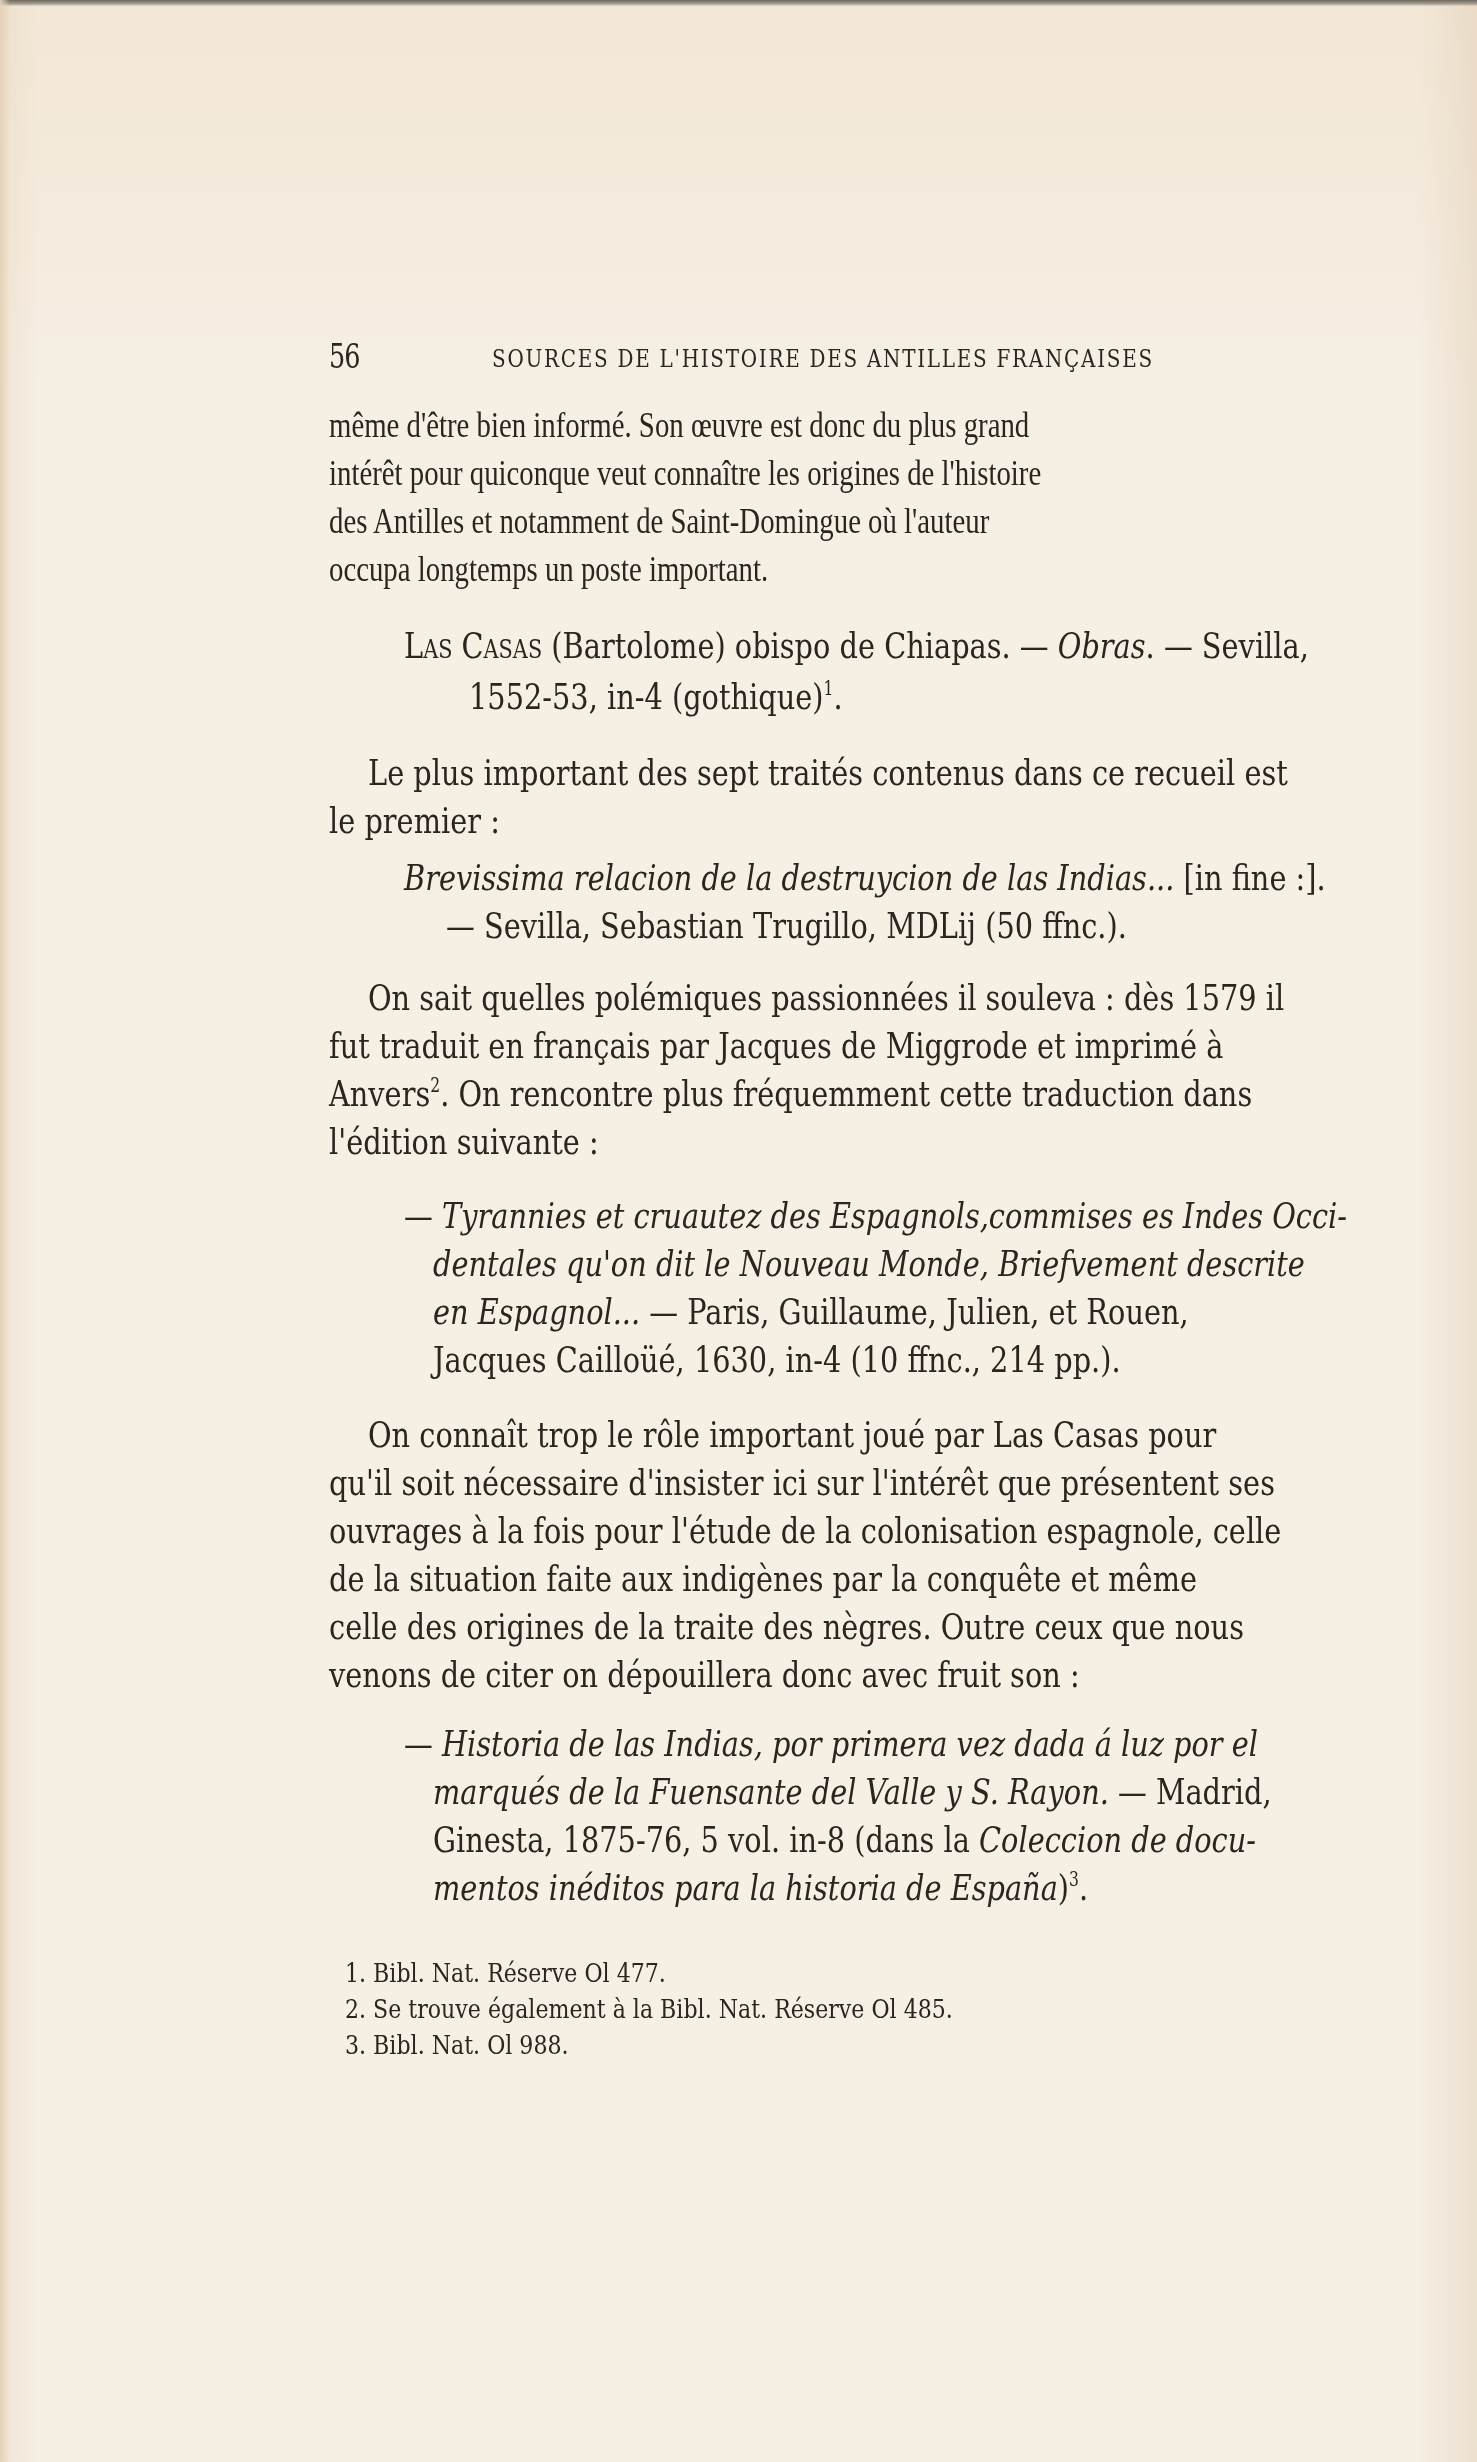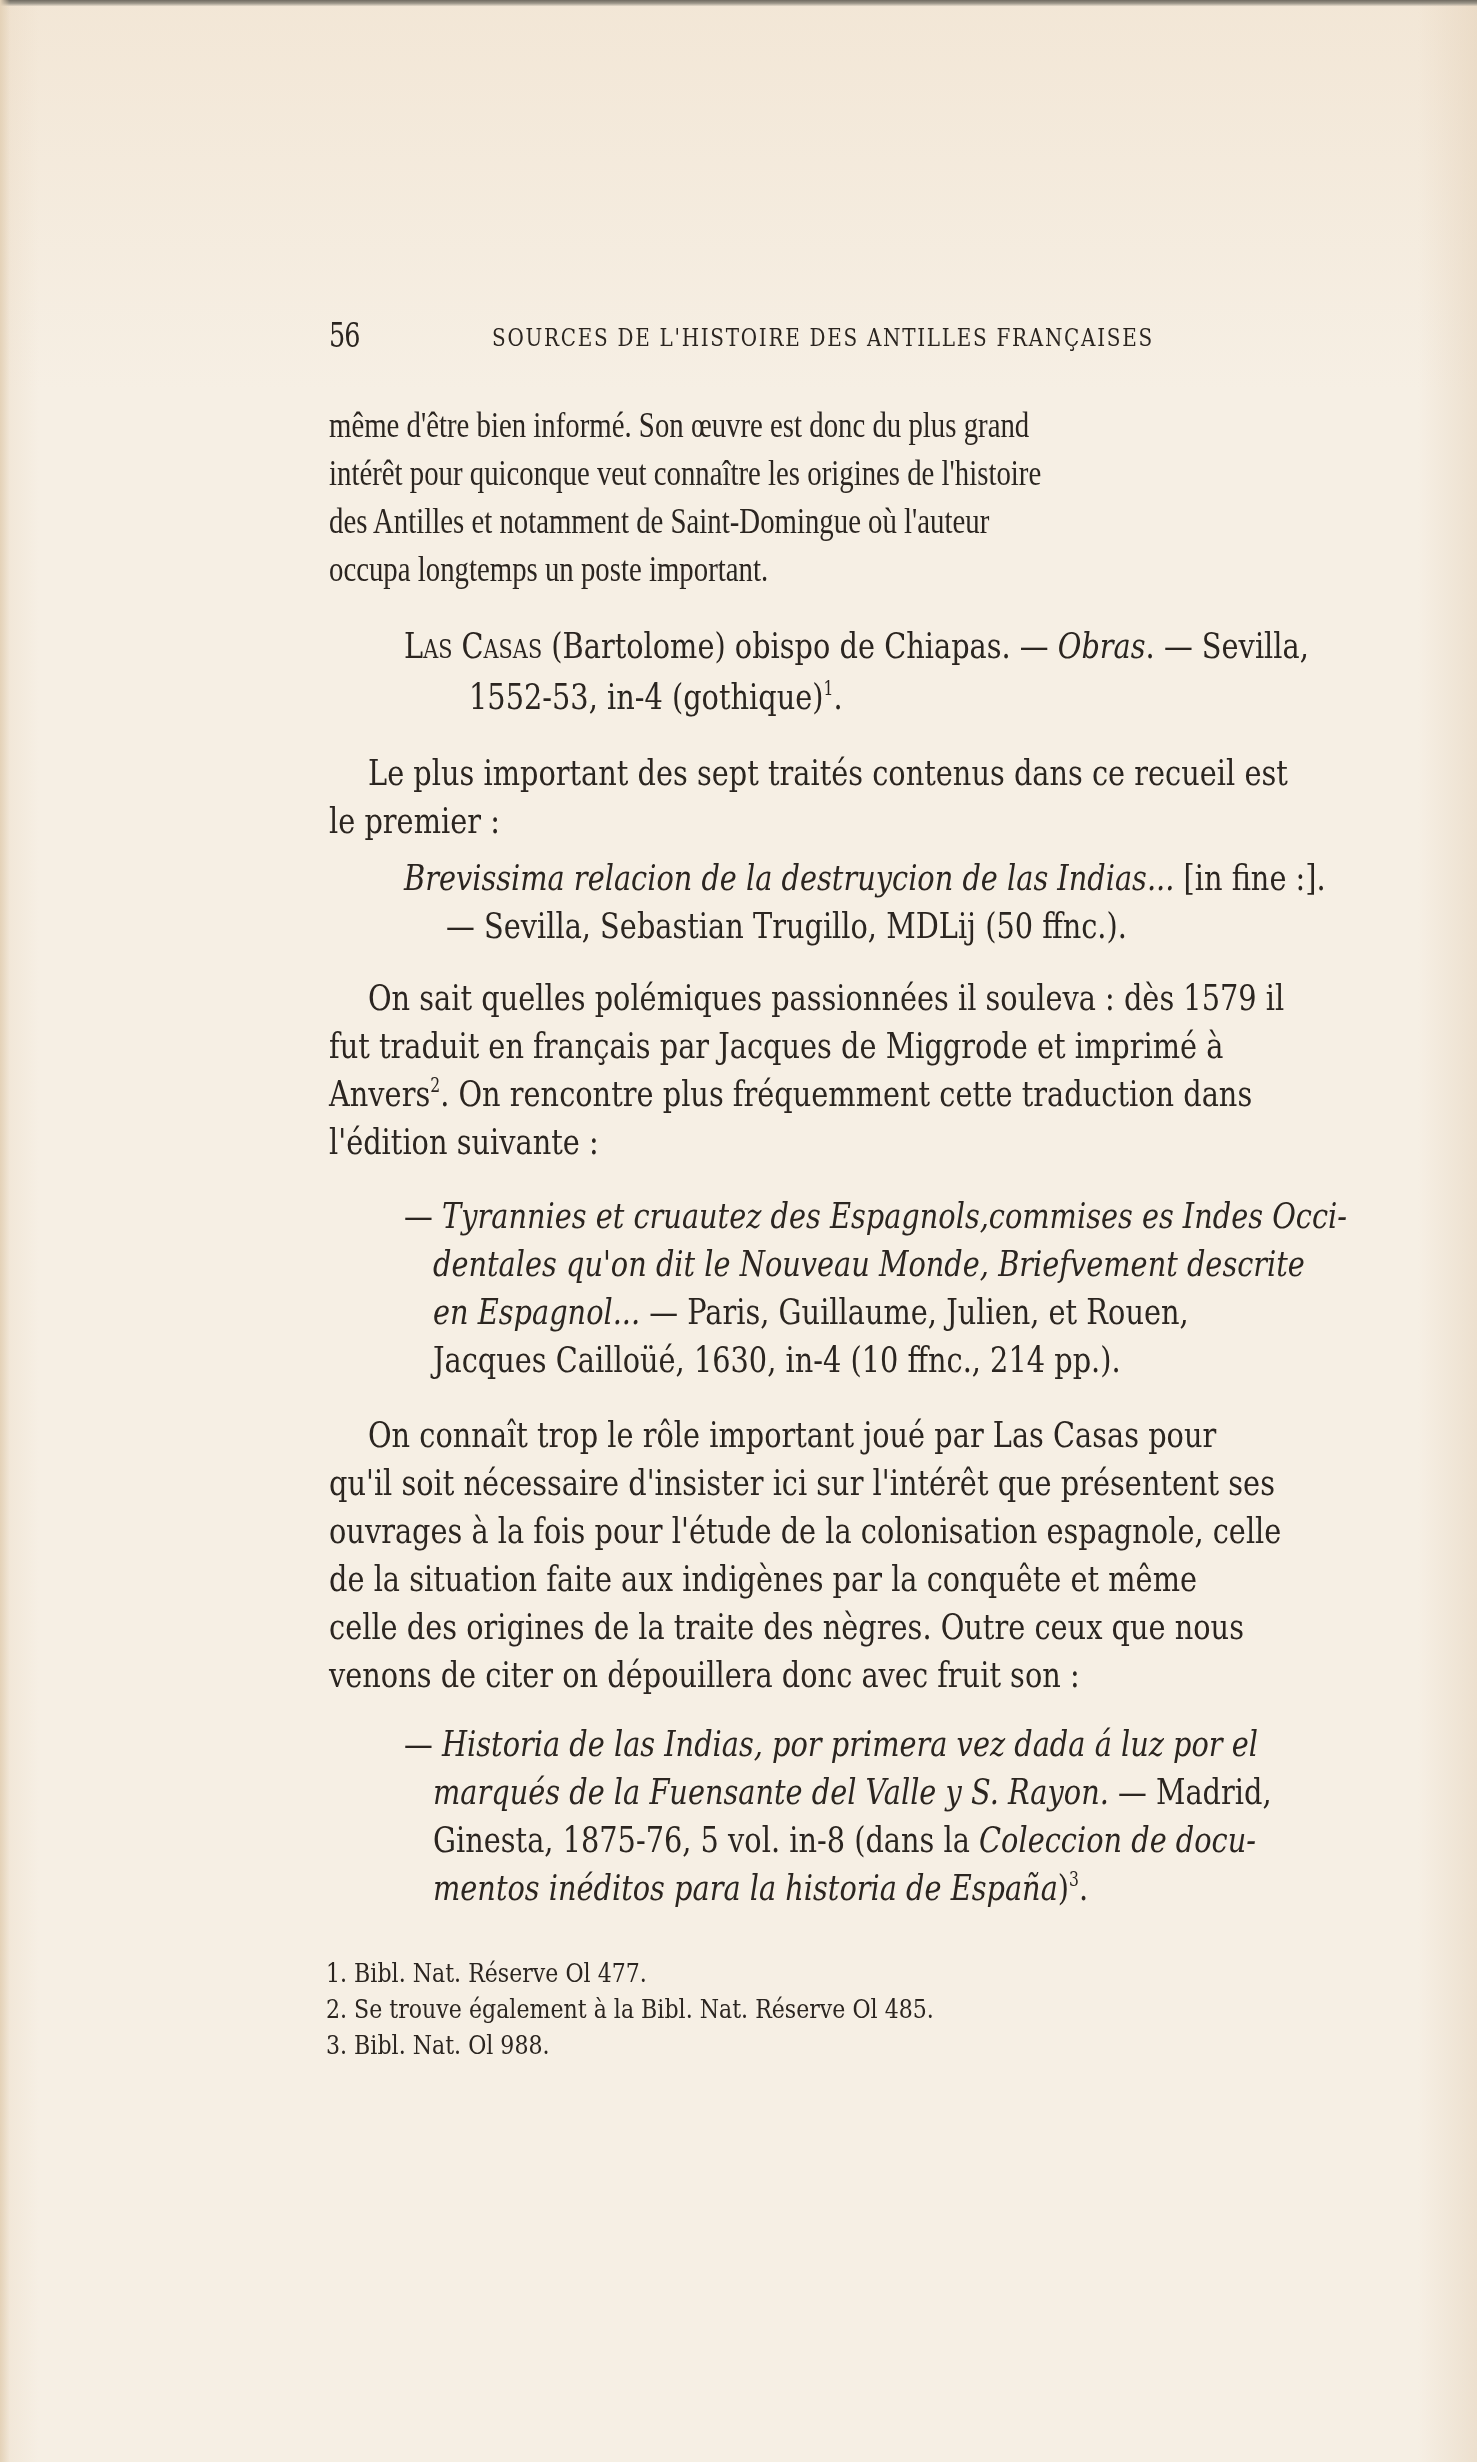--- a/index.html
+++ b/index.html
@@ -32,21 +32,21 @@
       background: linear-gradient(90deg, #e4d2b8, rgba(246,239,228,0));
     }
     .page {
       position: absolute;
       left: 0; top: 0;
       width: 1477px; height: 2462px;
     }
     .running-head {
       position: absolute;
       left: 329px;
-      top: 315px;
+      top: 336px;
       width: 1078px;
       height: 46px;
       text-align: center;
     }
     .page-number {
       position: absolute;
       left: 0; top: 0;
       font-size: 34px;
       letter-spacing: -1.3px;
       transform: scaleX(0.75);
@@ -72,21 +72,21 @@
       display: block;
       transform: scaleX(0.8);
       transform-origin: left top;
     }
     .it { font-style: italic; }
     .sc-cap { font-size: 36px; }
     .sc-small { font-size: 26px; }
     sup { font-size: 19.5px; vertical-align: 14.3px; line-height: 0; }
     .footnotes {
       position: absolute;
-      left: 326px;
+      left: 345px;
       top: 1955px;
       font-size: 26px;
       line-height: 36px;
       white-space: nowrap;
     }
     .footnotes .line { transform: scaleX(0.85); }
   </style>
 </head>
 <body>
 

